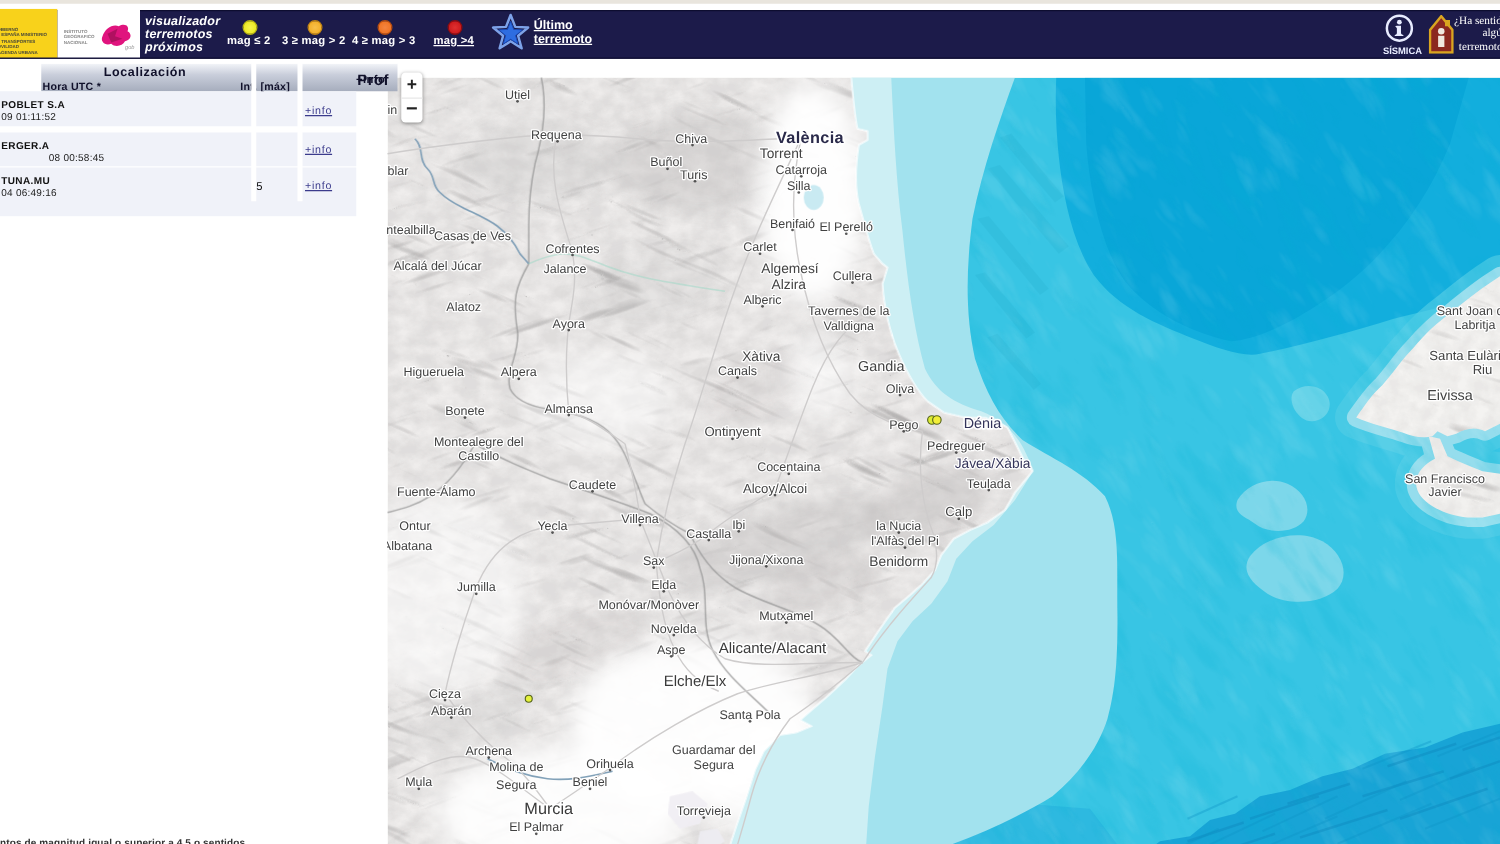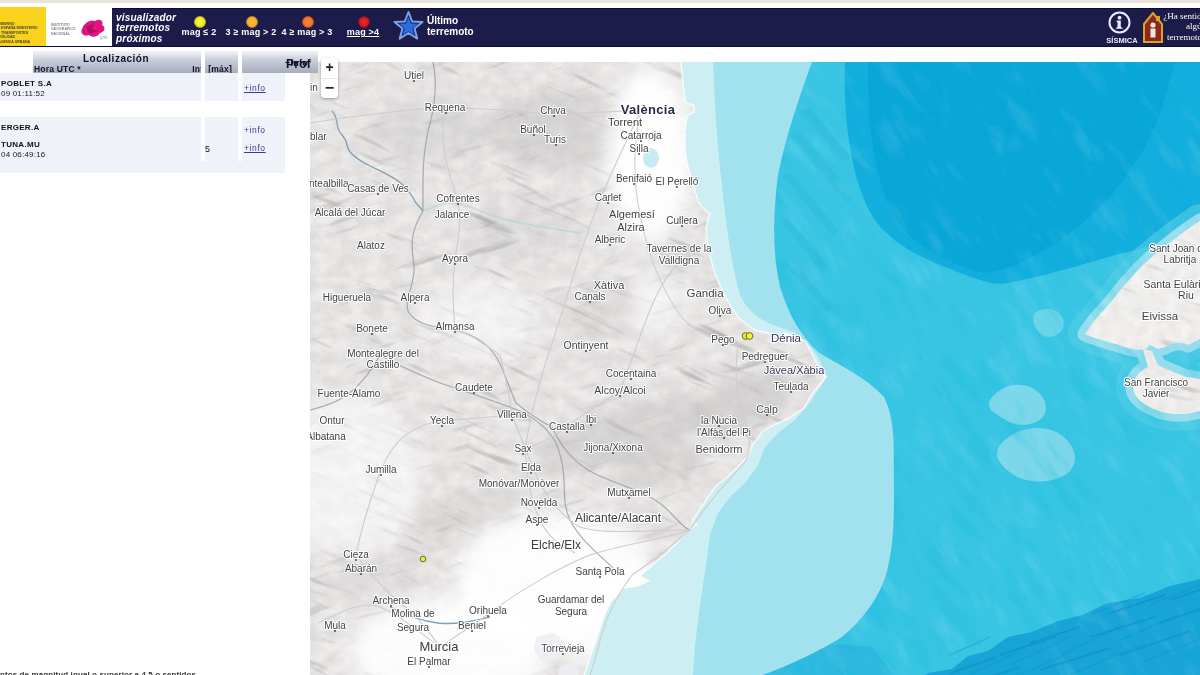--- a/index.html
+++ b/index.html
@@ -6,21 +6,21 @@
     font-family:"Liberation Sans",sans-serif;}
   .abs{position:absolute;}
   #topstrip{left:0;top:0;width:1200px;height:3px;background:#e9e5dd;}
   #navbar{left:0;top:8px;width:1200px;height:37px;background:#1c1b4a;border-top:1px solid #0d0d30;border-bottom:1px solid #0d0d30;}
   #logoY{left:0;top:7px;width:46px;height:39px;background:#f8d21b;z-index:5;}
   #logoW{left:46px;top:7px;width:66px;height:39px;background:#ffffff;z-index:5;}
   .tinytxt{position:absolute;font-size:3.6px;line-height:4.4px;color:#555;font-weight:bold;}
   #viz{left:116px;top:13px;color:#fff;font-weight:bold;font-size:10px;line-height:10.3px;letter-spacing:0.2px;font-style:italic;}
   .dot{position:absolute;top:15.5px;width:10px;height:10px;border-radius:50%;}
   .maglbl{position:absolute;top:27px;color:#fff;font-weight:bold;font-size:9px;text-align:center;width:80px;letter-spacing:0.2px;}
-  #ultimo{left:427px;top:16px;color:#fff;font-weight:bold;font-size:10px;line-height:10.5px;}
+  #ultimo{left:427px;top:16px;color:#fff;font-weight:bold;font-size:10px;line-height:10.5px;text-decoration:underline;}
   #sismica{left:1092px;top:36px;width:60px;text-align:center;color:#e8ecff;font-weight:bold;font-size:7.5px;}
   #hasent{left:1146px;top:11px;width:60px;color:#fff;font-size:9px;line-height:10.4px;font-family:"Liberation Serif",serif;text-align:right;}
   
   #tbl{left:0;top:50px;width:285px;z-index:4;}
   #thead{position:absolute;left:0;top:0;width:285px;height:21.5px;
     background:linear-gradient(#f2f4f8 0%,#c9cedb 40%,#a6adbd 100%);border-top:1px solid #fff;margin-left:33px;}
   .vgap{position:absolute;top:0;width:4px;background:#ffffff;}
   .hdrtxt{position:absolute;color:#10102a;font-weight:bold;}
   .row{position:absolute;left:0;width:285px;background:#f0f2f9;}
   .rname{position:absolute;left:1px;font-size:8px;font-weight:bold;color:#111;letter-spacing:0.3px;}
@@ -83,21 +83,21 @@
     <div class="hdrtxt" style="left:1px;top:12.5px;font-size:8.5px;letter-spacing:0.2px;">Hora UTC *</div>
     <div class="hdrtxt" style="left:120px;width:79px;text-align:right;top:13px;font-size:8.5px;letter-spacing:0.2px;">Int. [máx]</div>
     <div class="hdrtxt" style="left:205px;width:33px;text-align:center;top:6px;font-size:12px;letter-spacing:0.3px;padding-left:44px;">Prof</div>
     <div class="hdrtxt" style="left:242px;width:43px;text-align:center;top:6.5px;font-size:9px;letter-spacing:0.3px;">+info</div>
   </div>
   <div class="row" style="top:22.5px;height:28px;">
     <div class="rname" style="top:6.5px;">POBLET S.A</div>
     <div class="rdate" style="top:16px;">09 01:11:52</div>
     <div class="rinfo" style="top:10px;">+info</div>
   </div>
-  <div class="row" style="top:67px;height:27px;text-decoration:underline;">
+  <div class="row" style="top:56px;height:27px;text-decoration:underline;">
     <div class="rname" style="top:6px;">ERGER.A</div>
     <div class="rdate" style="top:16px;margin-left:38px;">08 00:58:45</div>
     <div class="rinfo" style="top:7.5px;">+info</div>
   </div>
   <div class="row" style="top:83.5px;height:39px;">
     <div class="rname" style="top:6.5px;">TUNA.MU</div>
     <div class="rdate" style="top:16.5px;">04 06:49:16</div>
     <div class="rinfo" style="top:9px;">+info</div>
     <div style="position:absolute;left:205px;top:10px;font-size:9px;color:#111;">5</div>
   </div>

